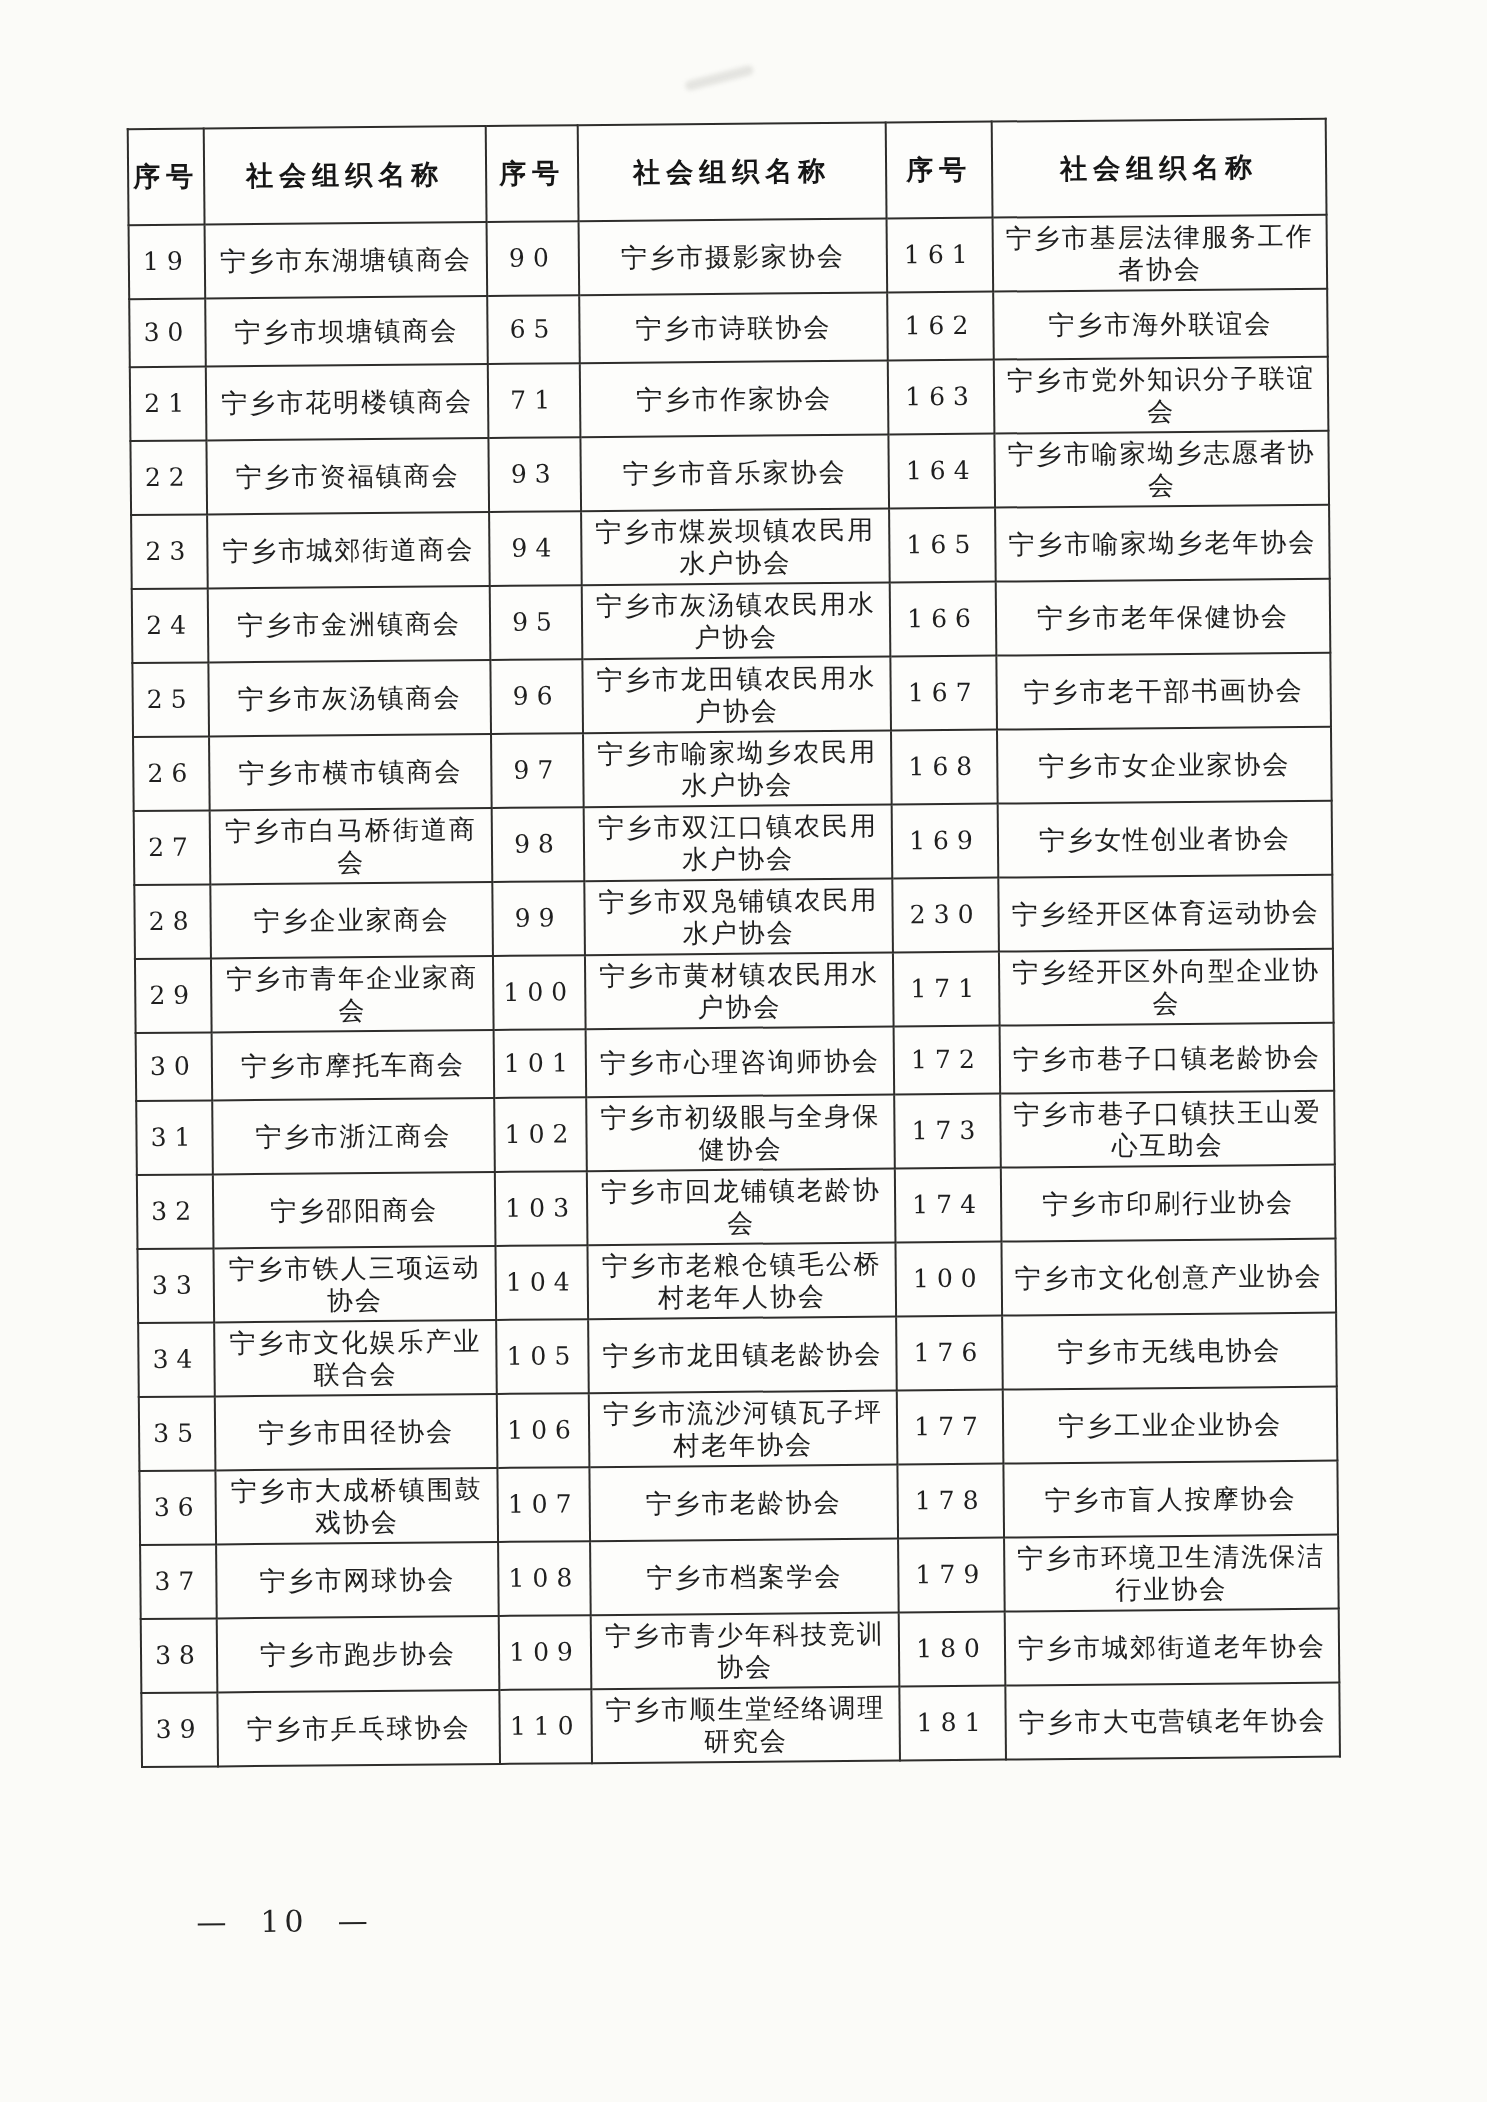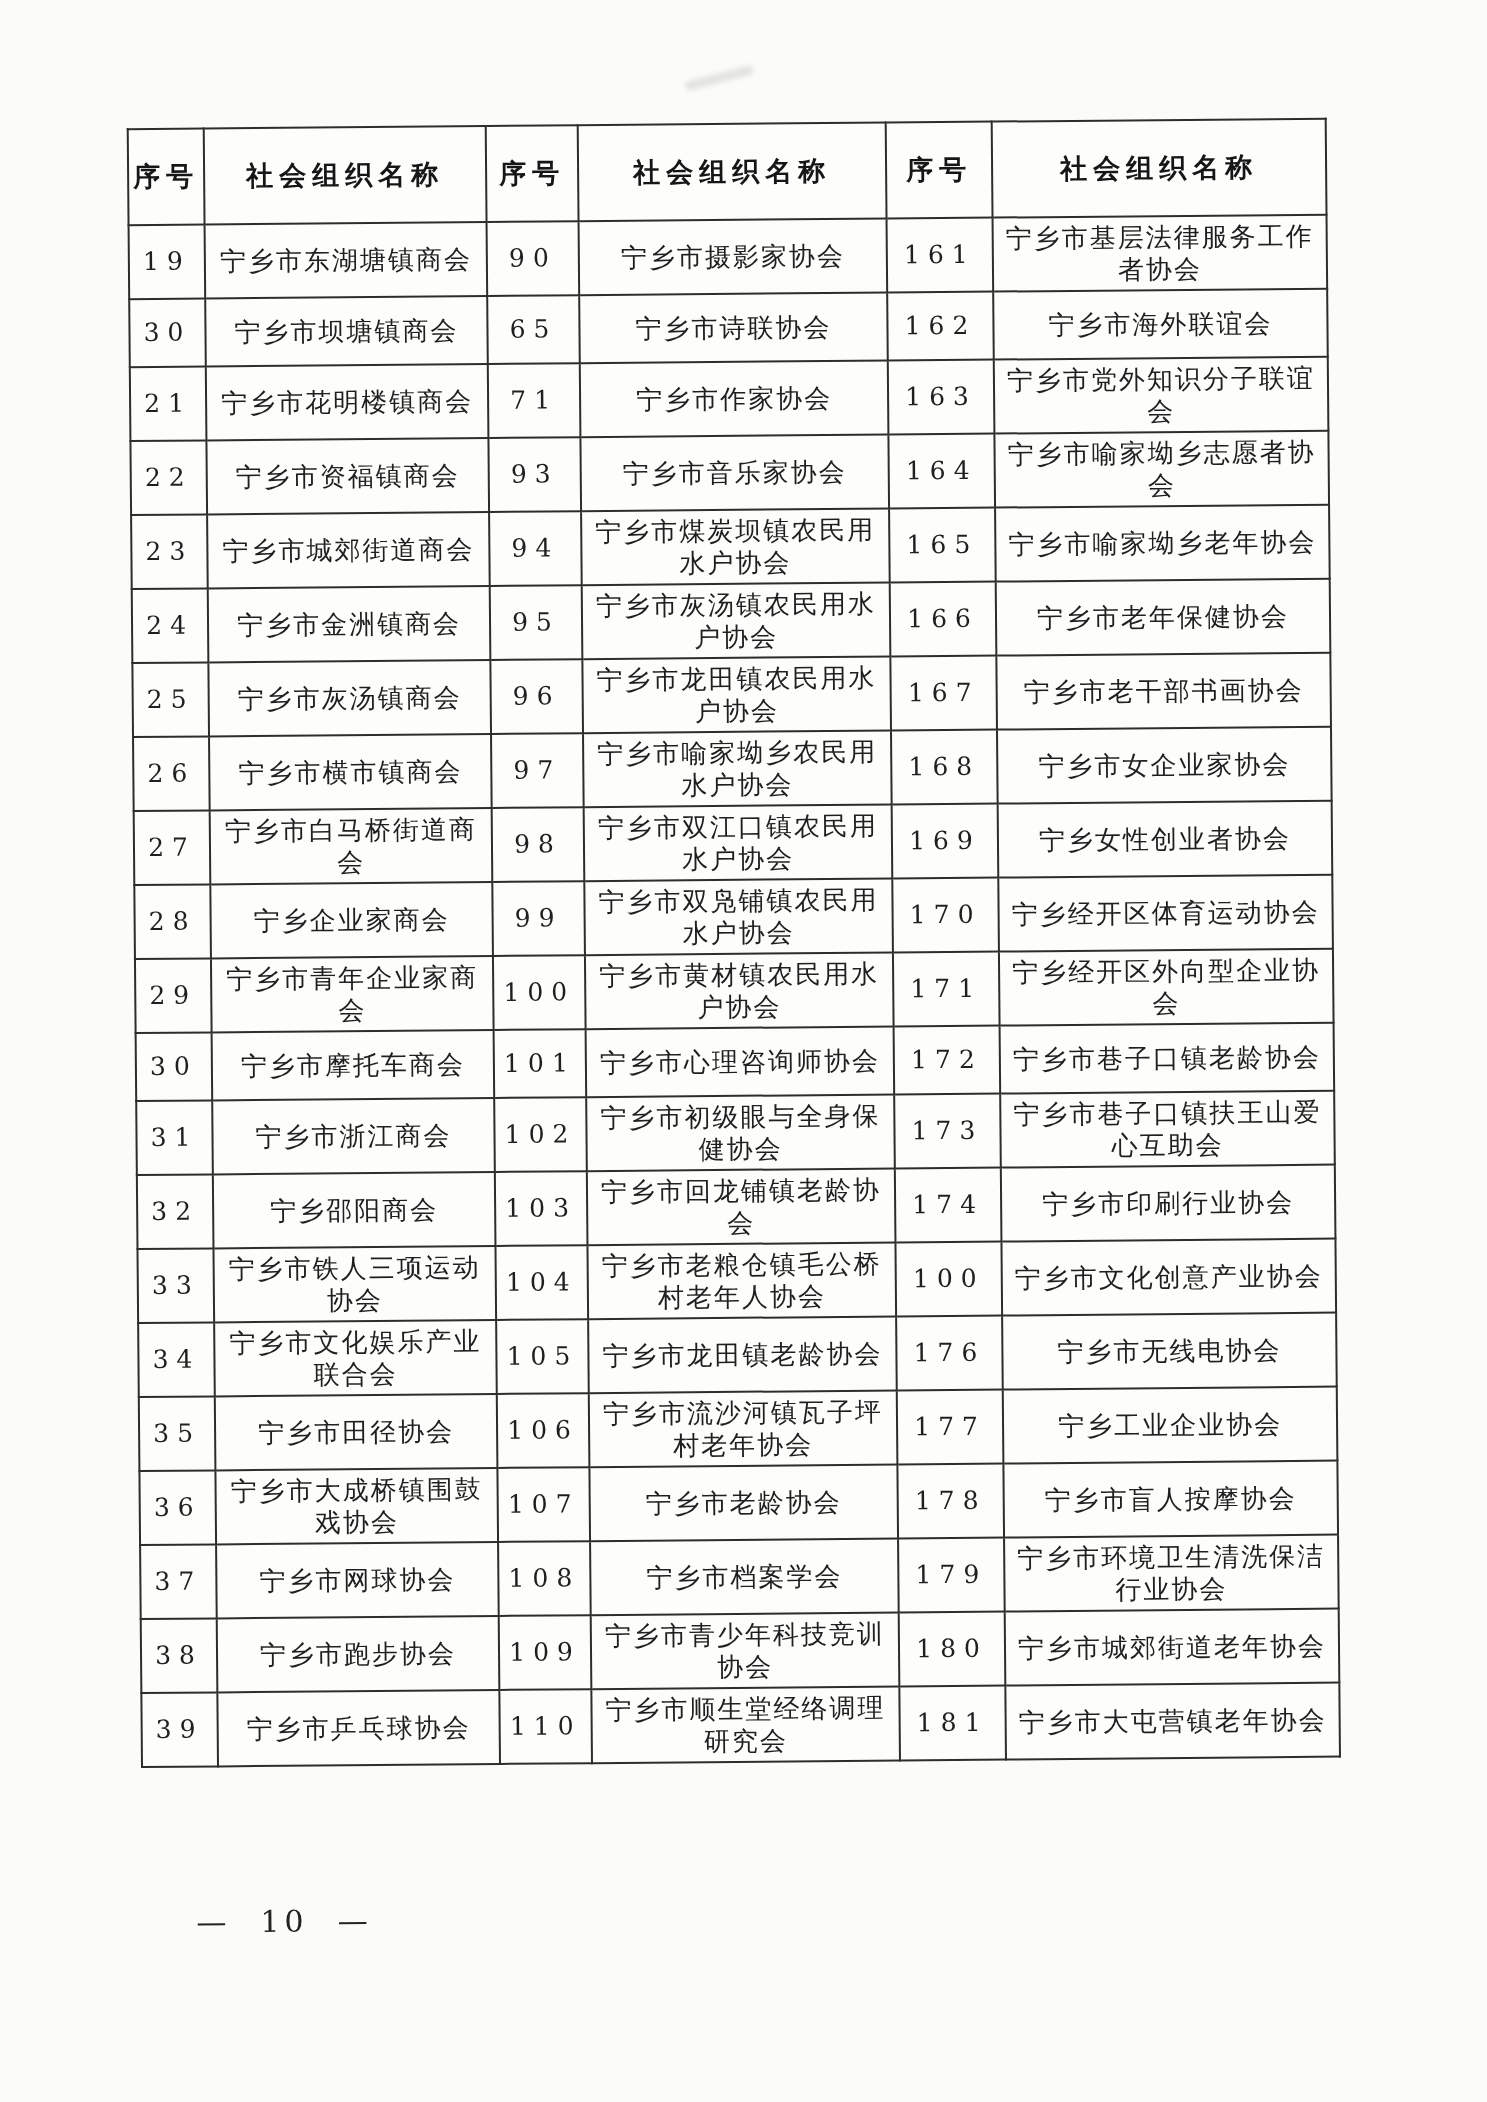--- a/index.html
+++ b/index.html
@@ -146,21 +146,21 @@
           <td class="col-no">98</td>
           <td class="col-name">宁乡市双江口镇农民用水户协会</td>
           <td class="col-no">169</td>
           <td class="col-name">宁乡女性创业者协会</td>
         </tr>
         <tr>
           <td class="col-no">28</td>
           <td class="col-name">宁乡企业家商会</td>
           <td class="col-no">99</td>
           <td class="col-name">宁乡市双凫铺镇农民用水户协会</td>
-          <td class="col-no">170</td>
+          <td class="col-no">230</td>
           <td class="col-name">宁乡经开区体育运动协会</td>
         </tr>
         <tr>
           <td class="col-no">29</td>
           <td class="col-name">宁乡市青年企业家商会</td>
           <td class="col-no">100</td>
           <td class="col-name">宁乡市黄材镇农民用水户协会</td>
           <td class="col-no">171</td>
           <td class="col-name">宁乡经开区外向型企业协会</td>
         </tr>

